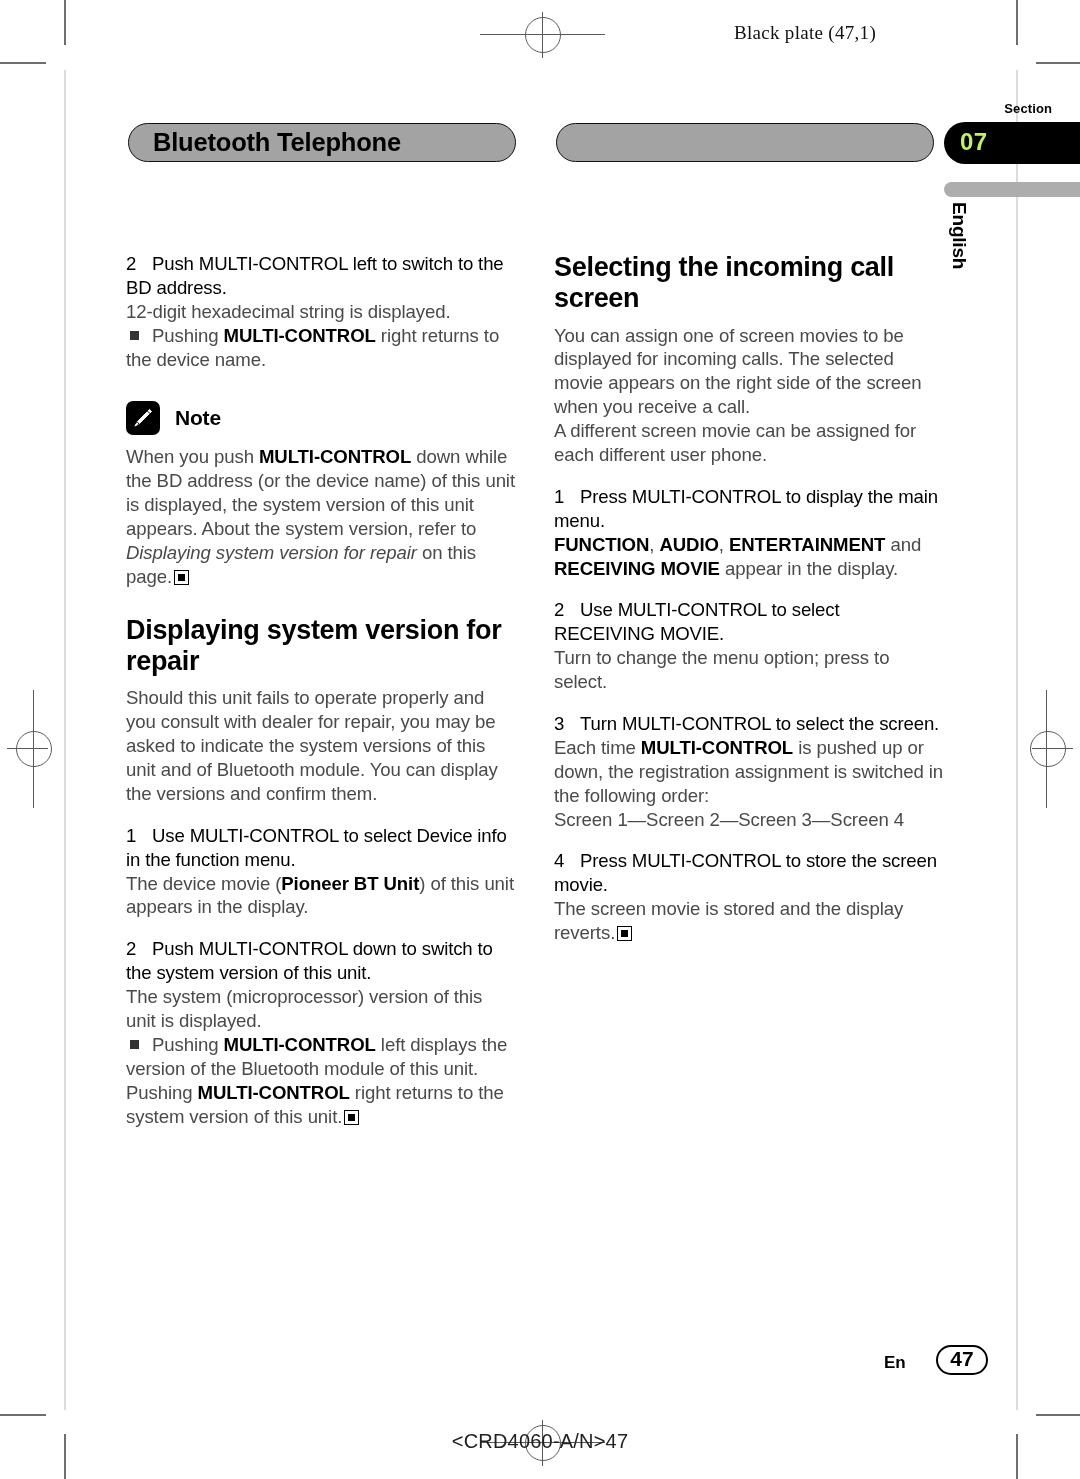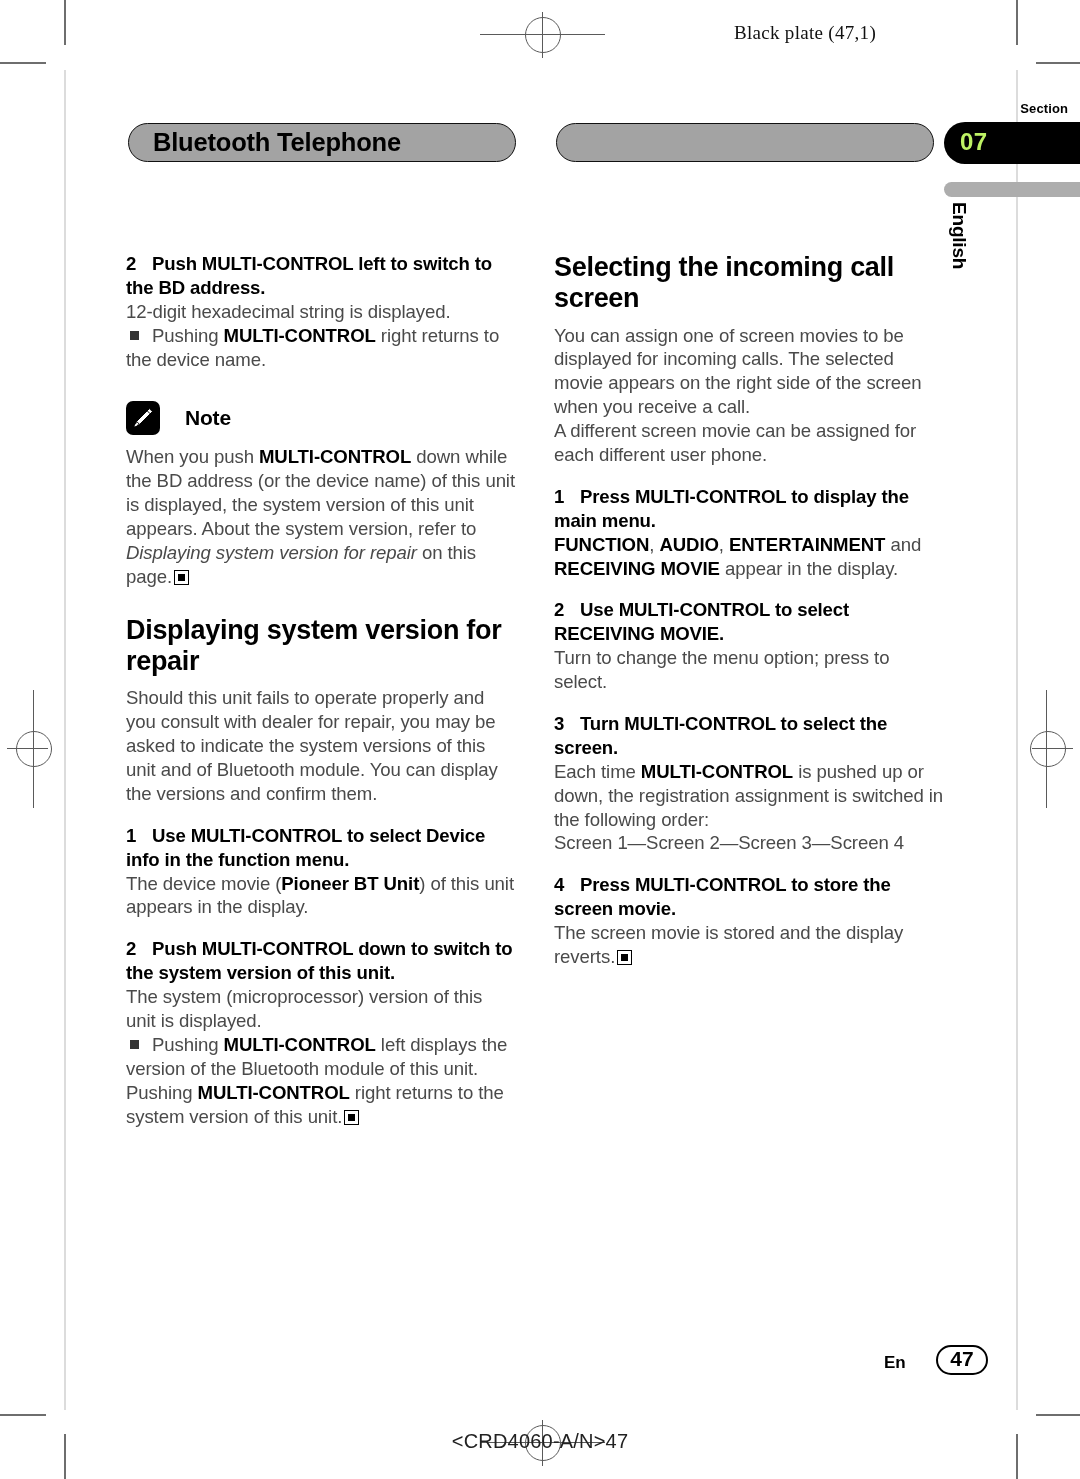--- a/index.html
+++ b/index.html
@@ -22,21 +22,21 @@
 
   
   .runhead{position:absolute;height:39px;border:1.6px solid #111;border-radius:20px;
            box-sizing:border-box;background:#a3a3a3;}
   .runhead.left{left:128px;top:123px;width:388px;}
   .runhead.right{left:556px;top:123px;width:378px;}
   .runhead .t{position:absolute;left:24px;top:50%;transform:translateY(-52%);
               font-size:25.5px;font-weight:bold;letter-spacing:-.2px;white-space:nowrap;}
 
   
-  .sec-label{position:absolute;right:12px;top:101px;font-size:13px;font-weight:bold;
+  .sec-label{position:absolute;right:28px;top:101px;font-size:13px;font-weight:bold;
              letter-spacing:.1px;margin-left:20px;}
   .sec-tab{position:absolute;left:944px;top:122px;width:136px;height:42px;background:#000;
            border-top-left-radius:21px;border-bottom-left-radius:21px;}
   .sec-tab .n{position:absolute;left:16px;top:50%;transform:translateY(-52%);
               color:#bef264;font-size:24px;font-weight:bold;letter-spacing:.5px;}
   .gray-bar{position:absolute;left:944px;top:182px;width:136px;height:15px;background:#adadad;
             border-top-left-radius:8px;border-bottom-left-radius:8px;}
   .lang{position:absolute;left:944px;top:200px;width:30px;height:120px;}
   .lang span{display:block;font-size:19px;font-weight:bold;white-space:nowrap;
              transform:rotate(90deg);transform-origin:left top;position:absolute;
@@ -45,36 +45,36 @@
   
   .col{position:absolute;top:252px;width:390px;}
   .col.l{left:126px;}
   .col.r{left:554px;}
 
   h2.sec-head{font-size:27px;font-weight:bold;line-height:1.14;margin:0 0 10px 0;
               letter-spacing:-.3px;}
 
   p{margin:0;font-size:18.6px;line-height:1.285;color:#4a4a4a;letter-spacing:-.1px;}
   p.body{color:#4a4a4a;}
-  p.step{font-weight:bold;color:#000;margin-top:18px;letter-spacing:-.15px;}
+  p.step{font-weight:normal;color:#000;margin-top:18px;letter-spacing:-.15px;}
   p.step .num{display:inline-block;width:26px;}
   p.bullet{text-indent:0;}
   p.bullet .sq{display:inline-block;width:9px;height:9px;background:#333;
                vertical-align:middle;margin:0 13px 3px 4px;}
   b,strong{color:#000;font-weight:bold;}
   i,em{font-style:italic;}
 
   .endmark{display:inline-block;width:15px;height:15px;border:1.6px solid #000;
            box-sizing:border-box;position:relative;vertical-align:-2px;margin-left:2px;}
   .endmark::after{content:"";position:absolute;left:3px;top:3px;right:3px;bottom:3px;
                   background:#000;}
 
   
   .note{margin-top:30px;}
-  .note-hd{display:flex;align-items:center;gap:25px;margin-bottom:10px;}
+  .note-hd{display:flex;align-items:center;gap:15px;margin-bottom:10px;}
   .note-ico{width:34px;height:34px;background:#000;border-radius:7px;position:relative;
             flex:0 0 auto;}
   .note-ico svg{position:absolute;left:5px;top:5px;}
   .note-hd .lbl{font-size:21px;font-weight:bold;letter-spacing:-.2px;}
 
   .gap{height:26px;}
 
   
   .foot-en{position:absolute;left:884px;top:1353px;font-size:17px;font-weight:bold;}
   .foot-pg{position:absolute;left:936px;top:1345px;width:52px;height:30px;

